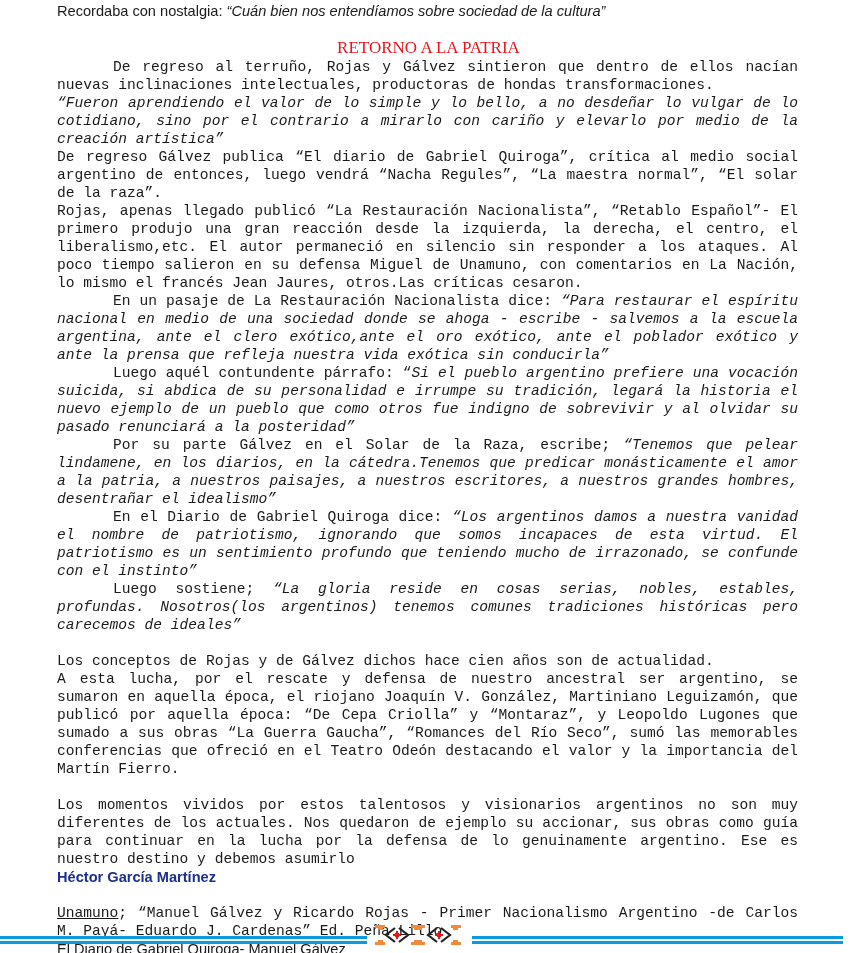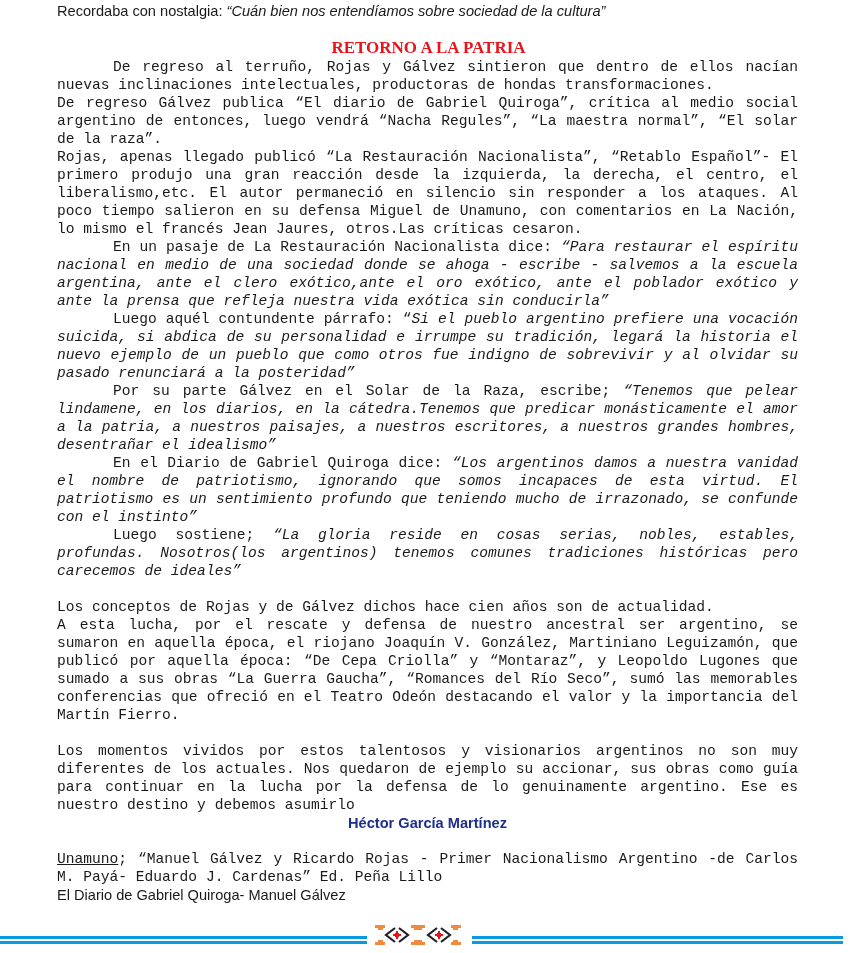--- a/index.html
+++ b/index.html
@@ -11,45 +11,46 @@
       line-height: 18px;
     }
     .page { position: absolute; left: 57px; top: 2px; width: 741px; }
     p { margin: 0; text-align: justify; }
     .nojust { text-align: left; }
     .indent { text-indent: 56px; }
     i { font-style: italic; }
     .lastline { text-align-last: left; font-family: Liberation Mono, monospace; }
     .heading {
       text-align: center; color: #e8141c; font-family: "Liberation Serif", serif;
-      font-weight: bold; font-size: 17px; line-height: 20px; margin-top: 18px; margin-bottom: 0px;
+      font-weight: normal; font-size: 17px; line-height: 20px; margin-top: 18px; margin-bottom: 0px;
       padding-left: 2px;
     }
     .gap { height: 18px; }
     .author {
-      text-align: center; color: #1c2f8c; font-weight: bold; font-size: 14.6px; margin-top: 0px;
+      text-align: left; color: #1c2f8c; font-weight: bold; font-size: 14.6px; margin-top: 0px;
     }
     .u { text-decoration: underline; }
     .footer-rule { position: absolute; top: 936px; height: 8px; }
     .footer-rule .l1, .footer-rule .l2 { position: absolute; left: 0; right: 0; height: 3px; background: #0a9ae0; }
     .footer-rule .l1 { top: 0; }
     .footer-rule .l2 { top: 5px; }
     .rule-left { left: 0; width: 367px; }
     .rule-right { left: 472px; width: 371px; }
     .ornament { position: absolute; left: 373px; top: 924px; width: 90px; height: 22px; }
   </style>
 </head>
 <body>
 
 <div class="page">
   <p class="nojust"><span>Recordaba con nostalgia: </span><i>“Cuán bien nos entendíamos sobre sociedad de la cultura”</i></p>
 
   <h2 class="heading">RETORNO A LA PATRIA</h2>
 
   <p class="indent lastline">De regreso al terruño, Rojas y Gálvez sintieron que dentro de ellos nacían nuevas inclinaciones intelectuales, productoras de hondas transformaciones.</p>
+  <p class="lastline"><i>“Fueron aprendiendo el valor de lo simple y lo bello, a no desdeñar lo vulgar de lo cotidiano, sino por el contrario a mirarlo con cariño  y elevarlo por medio de la creación artística”</i></p>
   <p class="lastline">De regreso Gálvez publica “El diario de Gabriel Quiroga”, crítica al medio social argentino de entonces, luego vendrá “Nacha Regules”, “La maestra normal”, “El solar de la raza”.</p>
   <p class="lastline">Rojas, apenas llegado publicó “La Restauración Nacionalista”, “Retablo Español”- El primero produjo una gran reacción desde la izquierda, la derecha, el centro, el liberalismo,etc. El autor permaneció en silencio sin responder a los ataques. Al poco tiempo salieron en su defensa Miguel de Unamuno, con comentarios en La Nación, lo mismo el francés Jean Jaures, otros.Las críticas cesaron.</p>
   <p class="indent lastline"><span>En un pasaje de La Restauración Nacionalista dice: </span><i>“Para restaurar el espíritu nacional en medio de una sociedad donde se ahoga - escribe - salvemos a la escuela argentina, ante el clero exótico,ante el oro exótico, ante el poblador exótico y ante la prensa que refleja nuestra vida exótica sin conducirla”</i></p>
   <p class="indent lastline"><span>Luego aquél contundente párrafo: “</span><i>Si el pueblo argentino prefiere   una vocación suicida, si abdica de su personalidad e irrumpe su tradición, legará la historia el nuevo ejemplo de un pueblo que como otros fue indigno de sobrevivir y al olvidar su pasado renunciará a la posteridad”</i></p>
   <p class="indent lastline"><span>Por su parte Gálvez en el Solar de la Raza, escribe; </span><i>“Tenemos que pelear lindamene, en los diarios, en la cátedra.Tenemos que predicar monásticamente el amor a la patria, a nuestros paisajes, a nuestros escritores, a nuestros grandes hombres, desentrañar el idealismo”</i></p>
   <p class="indent lastline"><span>En el Diario de Gabriel Quiroga dice: </span><i>“Los argentinos damos a nuestra vanidad el nombre de patriotismo, ignorando que somos incapaces de esta virtud. El patriotismo es un sentimiento profundo que teniendo mucho de irrazonado, se confunde con el instinto”</i></p>
   <p class="indent lastline"><span>Luego sostiene; </span><i>“La gloria reside en cosas serias, nobles, estables, profundas. Nosotros(los argentinos) tenemos comunes tradiciones históricas pero carecemos de ideales”</i></p>
 
   <div class="gap"></div>
 

